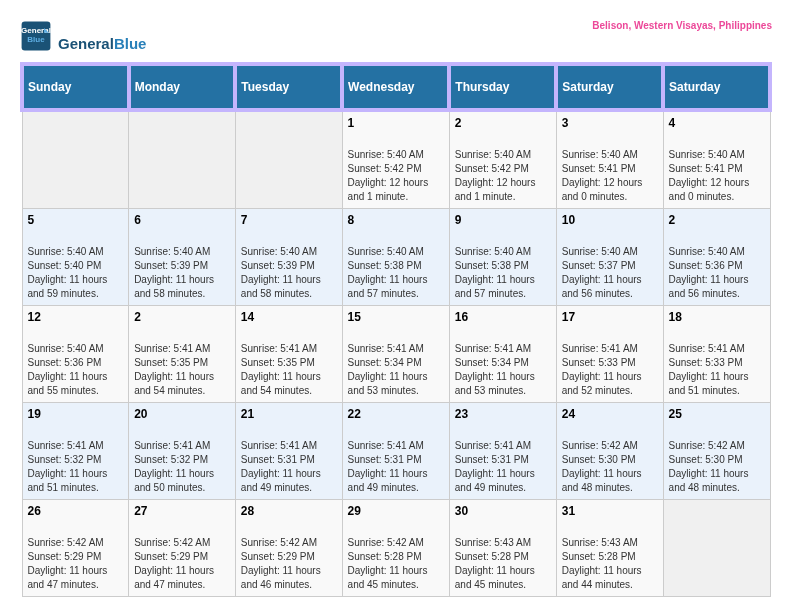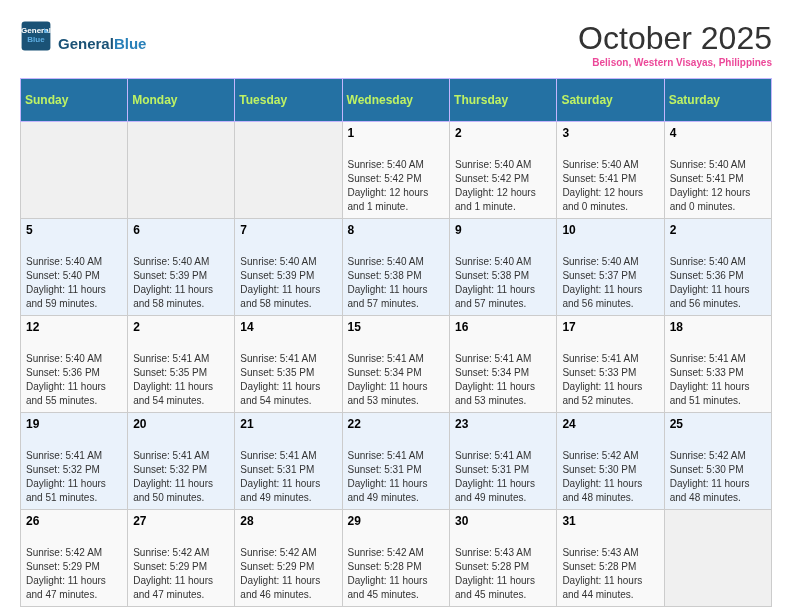--- a/index.html
+++ b/index.html
@@ -38,25 +38,25 @@
       color: #ec4899;
       font-weight: bold;
     }
     table {
       width: 100%;
       border-collapse: collapse;
       font-size: 11px;
     }
     thead tr th {
       background-color: #2471a3;
-      color: #bef264;
+      color: #ffffff;
       padding: 14px 4px;
       text-align: left;
       font-size: 12px;
-      border: 1px solid #c4b5fd;
+      border: 4px solid #c4b5fd;
     }
     tbody tr td {
       border: 1px solid #ccc;
       vertical-align: top;
       padding: 4px 5px;
       height: 80px;
       width: 108px;
     }
     tbody tr:nth-child(odd) {
       background-color: #f9f9f9;
@@ -89,21 +89,20 @@
       <rect x="2" y="2" width="36" height="36" rx="4" fill="#1a5276"></rect>
       <text x="20" y="16" text-anchor="middle" fill="white" font-size="10" font-weight="bold">General</text>
       <text x="20" y="28" text-anchor="middle" fill="#5dade2" font-size="10" font-weight="bold">Blue</text>
       <polygon points="30,10 36,16 30,16" fill="#5dade2"></polygon>
     </svg>
     <div>
       <div style="font-size:15px; font-weight:bold; color:#1a5276;">General<span style="color:#2980b9;">Blue</span></div>
     </div>
   </div>
   <div class="title-area">
-    <div class="month-title">October 2025</div>
     <div class="location-title">Belison, Western Visayas, Philippines</div>
   </div>
 </div>
 
 <table>
   <thead>
     <tr>
     <th>Sunday</th>
         <th>Monday</th>
         <th>Tuesday</th>

